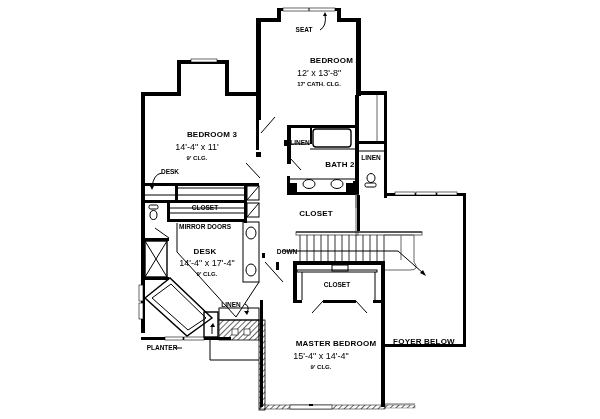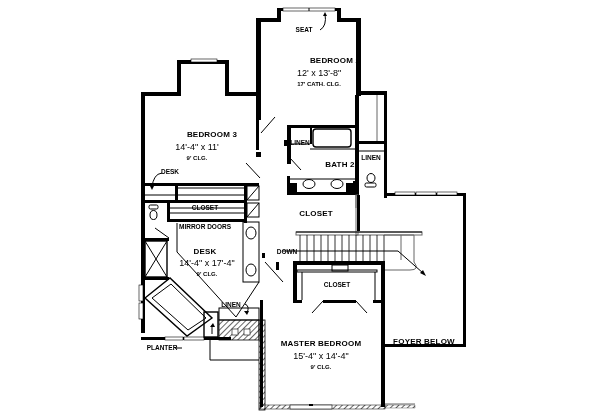--- a/index.html
+++ b/index.html
@@ -250,15 +250,15 @@
 
 <div class="lbl small" style="left:300px;top:140px;">LINEN</div>
 <div class="lbl name" style="left:320px;top:161px;margin-left:20px;">BATH 2</div>
 <div class="lbl small" style="left:371px;top:155px;">LINEN</div>
 
 <div class="lbl name" style="left:316px;top:210px;">CLOSET</div>
 <div class="lbl small" style="left:287px;top:249px;">DOWN</div>
 <div class="lbl name" style="left:424px;top:290px;margin-top:48px;">FOYER BELOW</div>
 <div class="lbl small" style="left:337px;top:282px;">CLOSET</div>
 
-<div class="lbl name" style="left:321px;top:340px;">MASTER BEDROOM</div>
+<div class="lbl name" style="left:336px;top:340px;">MASTER BEDROOM</div>
 <div class="lbl dim" style="left:321px;top:352px;">15'-4" x 14'-4"</div>
 <div class="lbl clg" style="left:321px;top:364px;">9' CLG.</div>
 
 </body></html>

